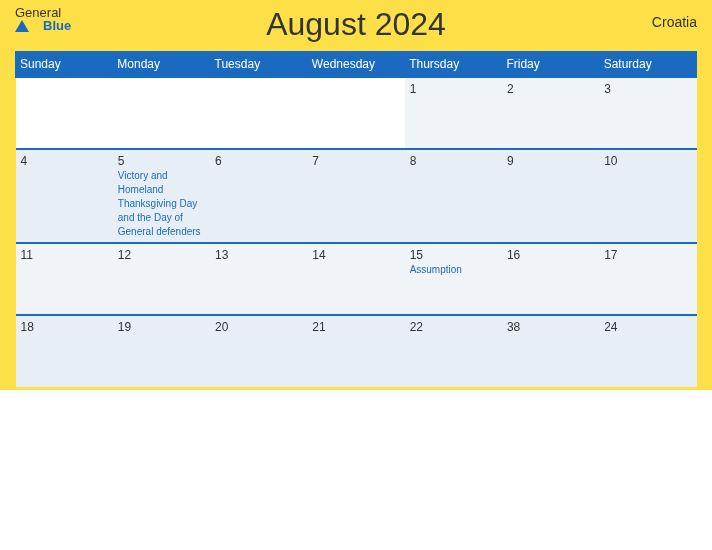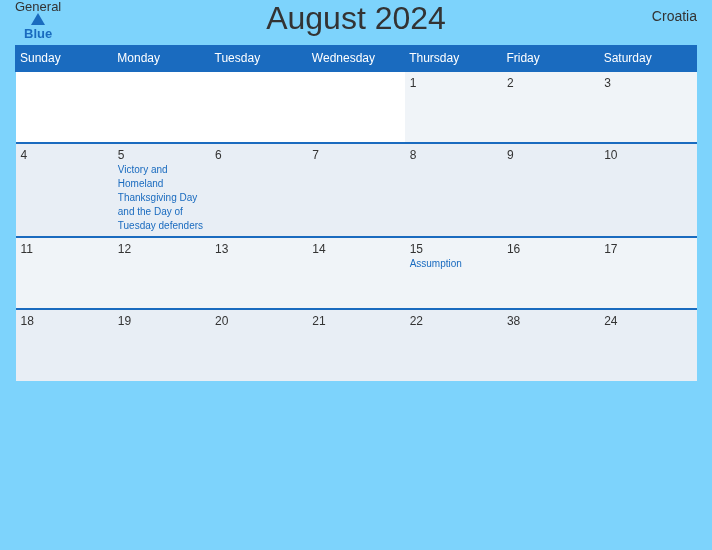--- a/index.html
+++ b/index.html
@@ -5,23 +5,23 @@
     * { margin: 0; padding: 0; box-sizing: border-box; }
     body {
       font-family: Arial, sans-serif;
       background: #fff;
       width: 712px;
       height: 550px;
       overflow: hidden;
     }
     .page {
       width: 712px;
-      height: 550px;
-      background: #7dd3fc;
-      padding: 0 15px;
+      height: 390px;
+      background: #fde047;
+      padding: 6px 15px;
     }
     .header {
       display: flex;
       align-items: center;
       justify-content: center;
       position: relative;
       margin-bottom: 8px;
     }
     .logo {
       position: absolute;
@@ -35,22 +35,21 @@
       font-size: 13px;
       color: #333;
       font-weight: normal;
     }
     .logo-blue {
       font-size: 13px;
       color: #1a6bbf;
       font-weight: bold;
       display: flex;
       align-items: center;
-      gap: 2px;
-      flex-direction: column;
+      gap: 14px;
     }
     .logo-triangle {
       width: 0;
       height: 0;
       border-left: 7px solid transparent;
       border-right: 7px solid transparent;
       border-bottom: 12px solid #1a6bbf;
       display: inline-block;
     }
     .month-title {
@@ -151,21 +150,21 @@
             <span class="day-num">2</span>
           </td>
           <td>
             <span class="day-num">3</span>
           </td>
         </tr>
         <tr>
           <td>
             <span class="day-num">4</span>
           </td>
-          <td><span class="day-num">5</span><span class="holiday-name">Victory and Homeland Thanksgiving Day and the Day of Tuesday defenders</span></td>
+          <td><span class="day-num">5</span><span class="holiday-name">Victory and Homeland Thanksgiving Day and the Day of General defenders</span></td>
           <td>
             <span class="day-num">6</span>
           </td>
           <td>
             <span class="day-num">7</span>
           </td>
           <td>
             <span class="day-num">8</span>
           </td>
           <td>

